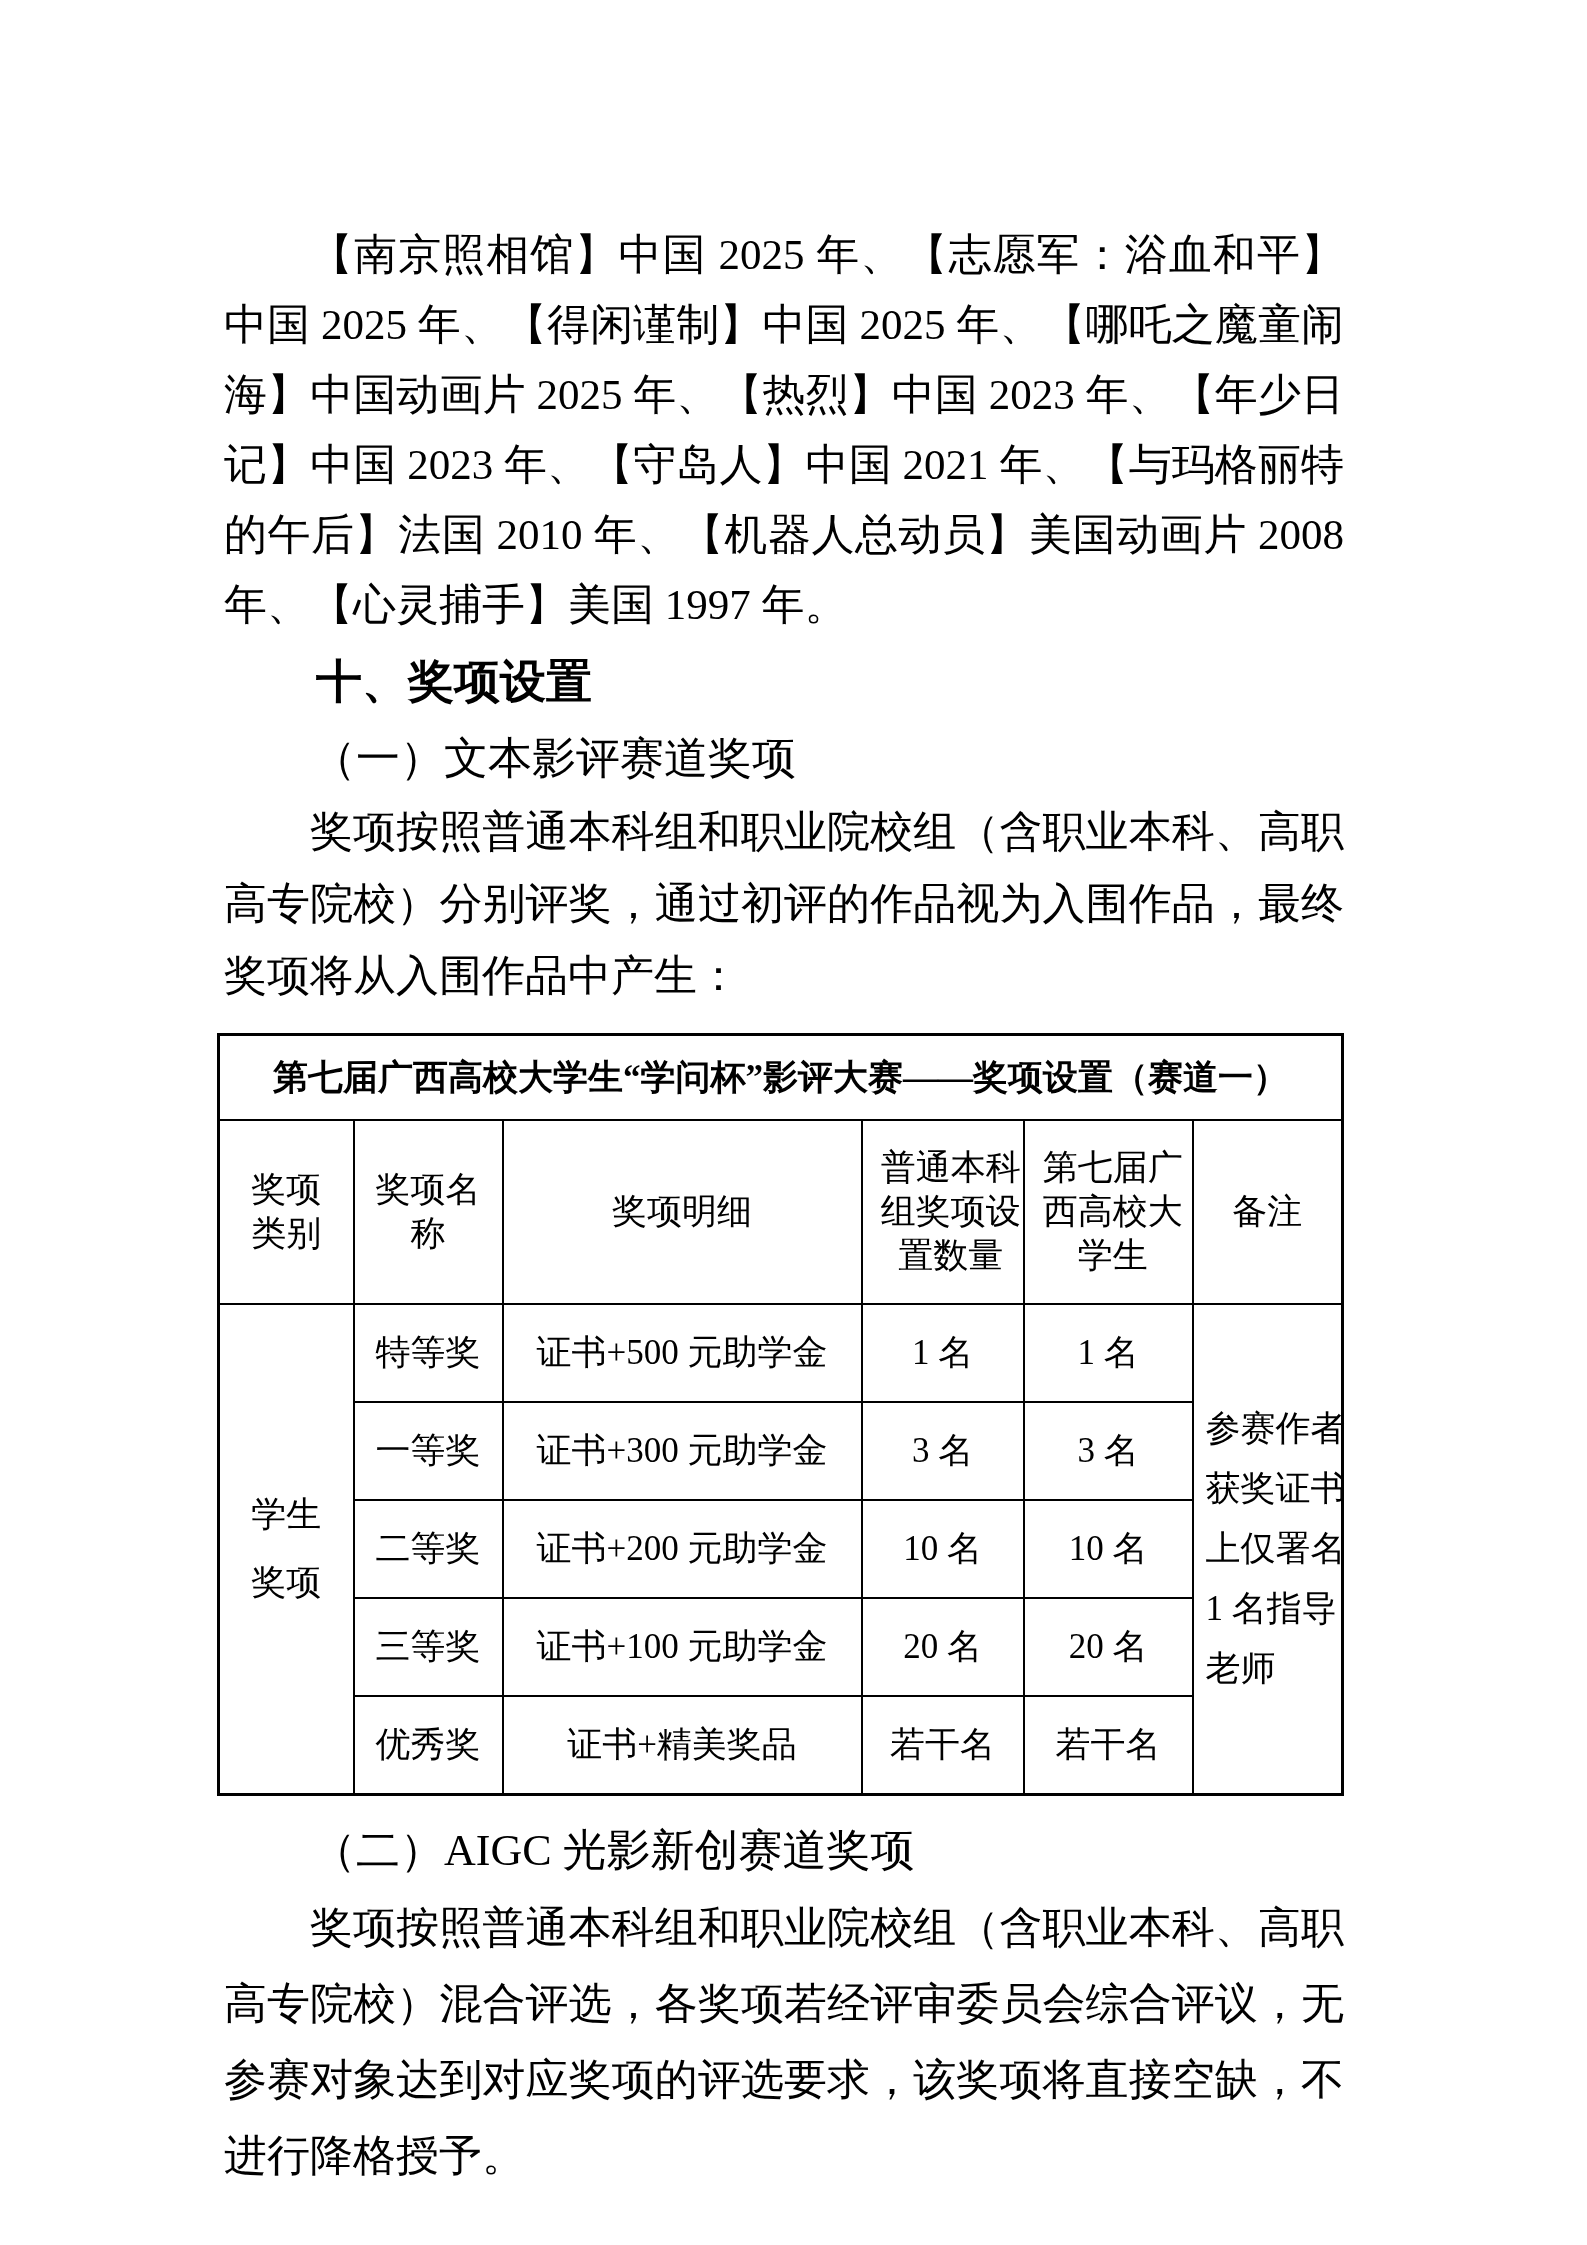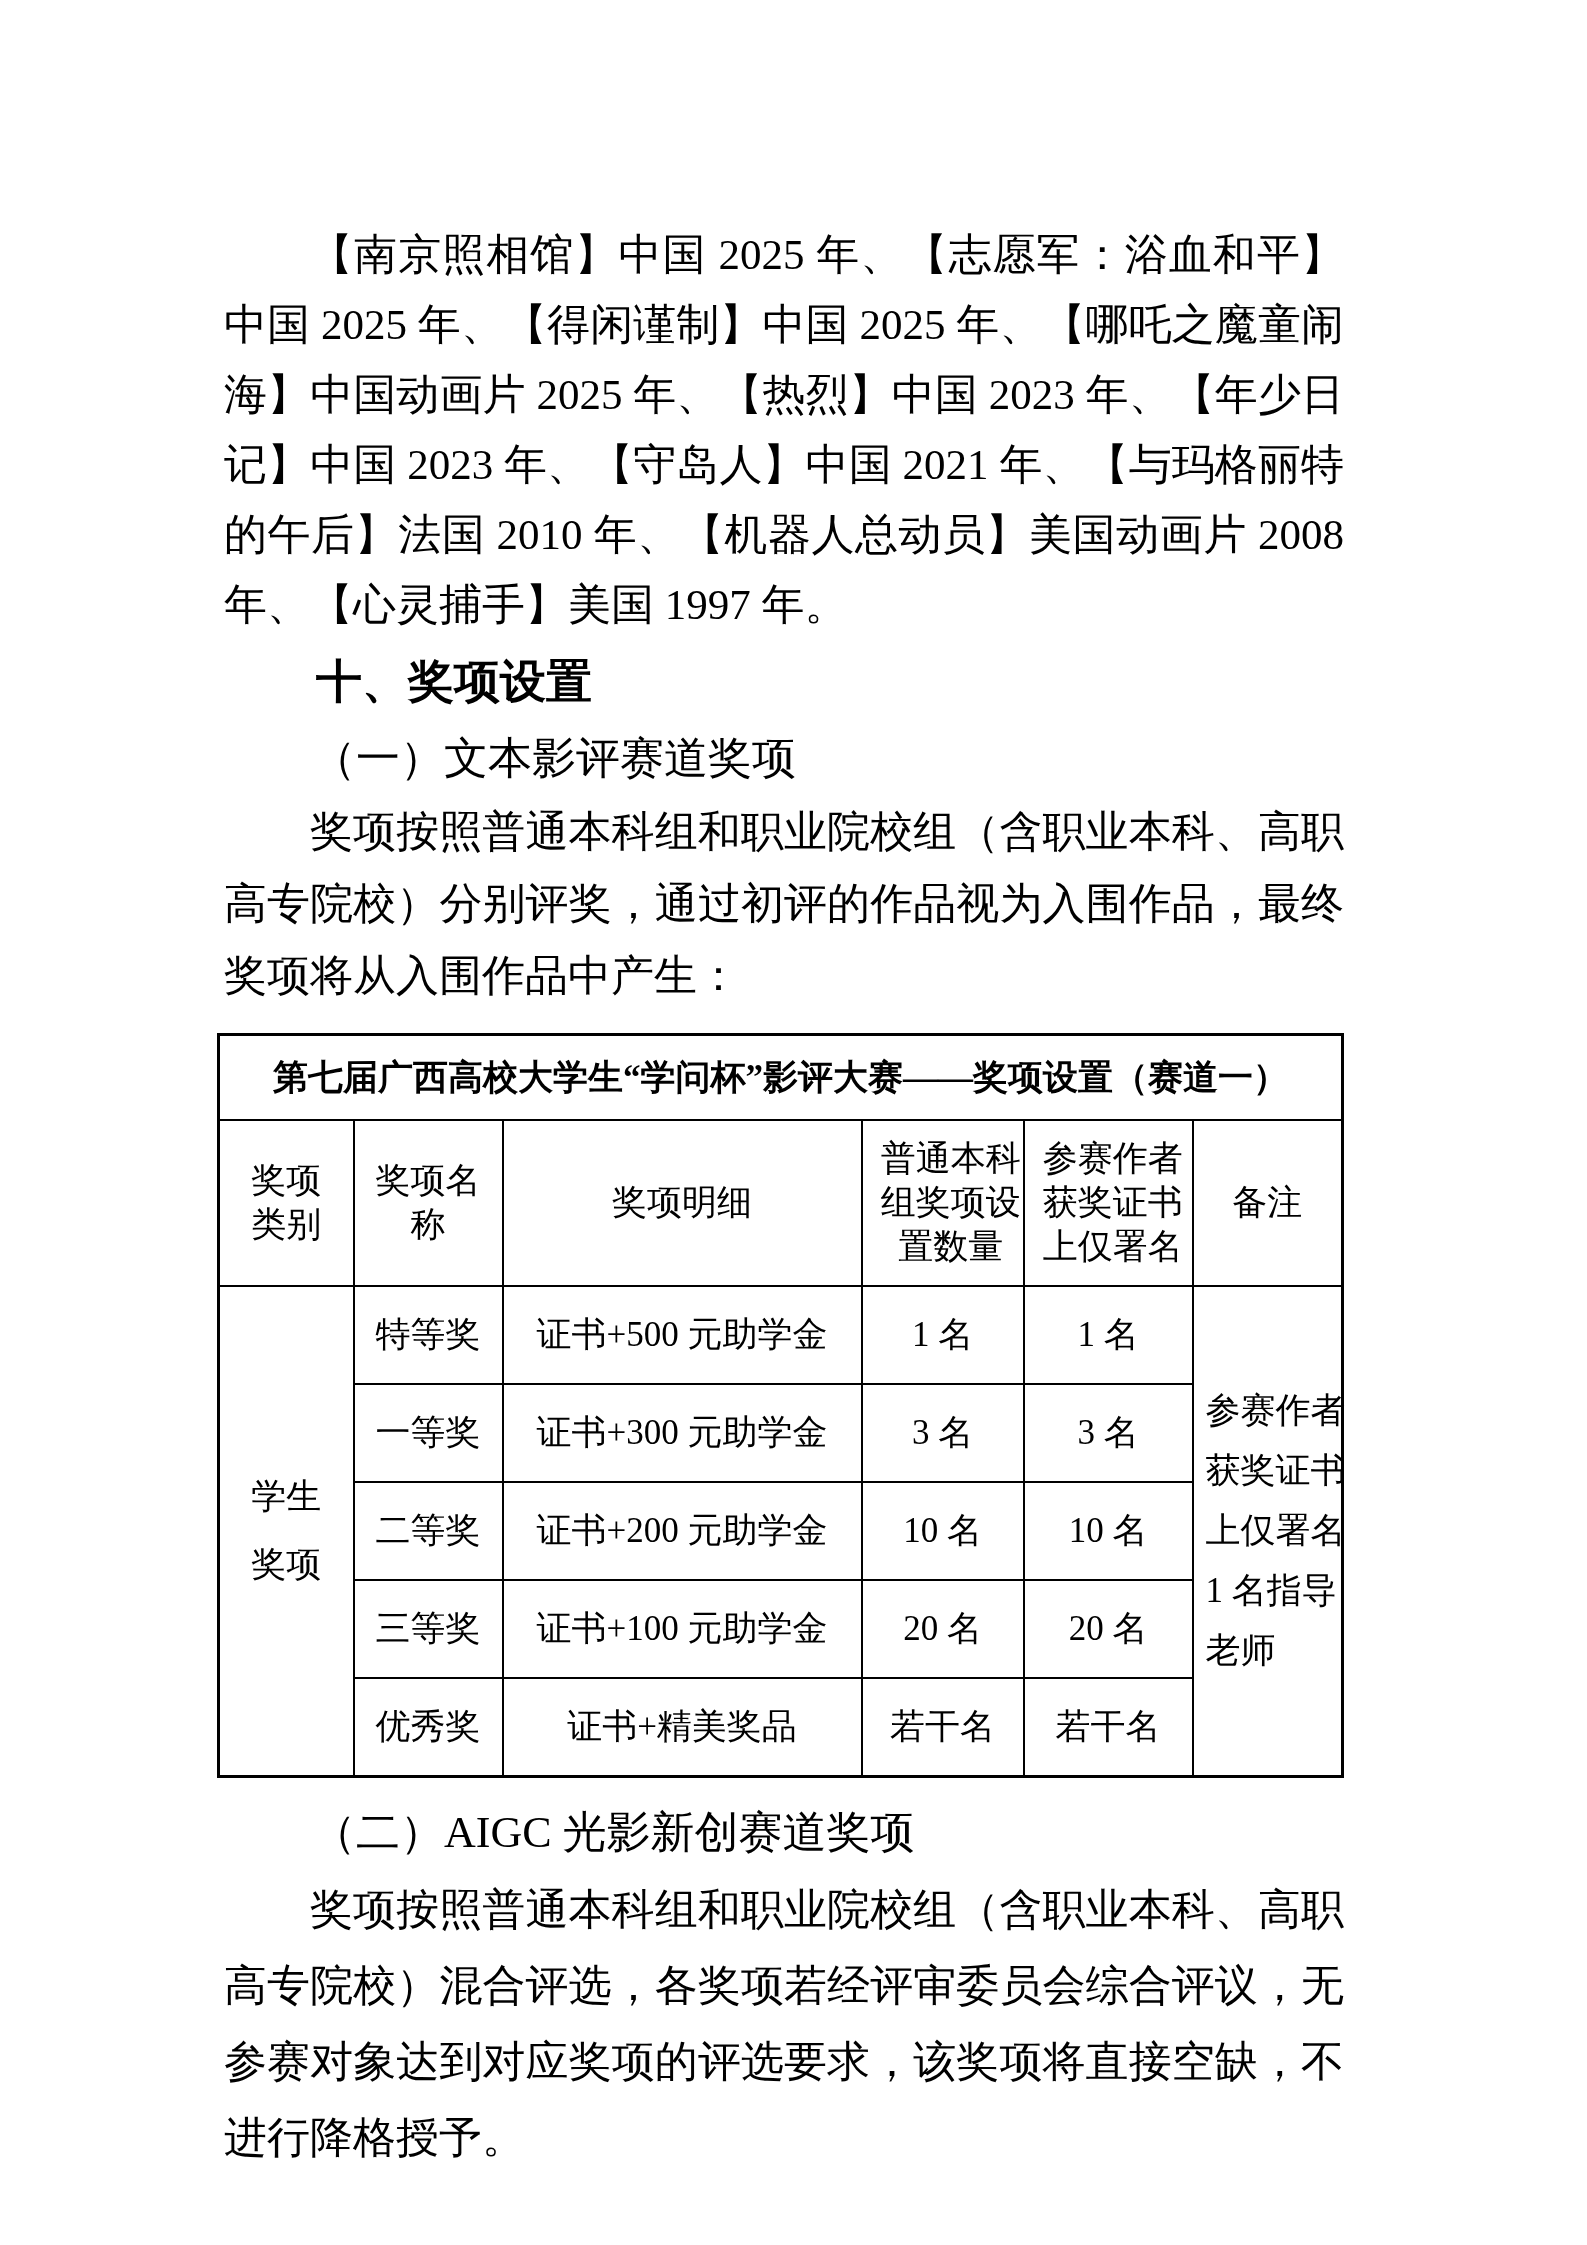--- a/index.html
+++ b/index.html
@@ -69,21 +69,21 @@
   }
   tr.hdr td{
     height:131px;
     line-height:44px;
   }
   tr.datarow td{
     height:72px;
     line-height:44px;
   }
   .wrap-2{width:2.4em;margin:0 auto;}
-  .wrap-4{width:4.35em;margin:4px auto;}
+  .wrap-4{width:4.35em;margin:13px auto;}
   .remark-wrap{width:4.35em;margin:0 auto;line-height:60px;text-align:left;}
   .cat-wrap{width:2.4em;margin:16px auto;line-height:68px;}
 </style>
 </head>
 <body>
 
 <div class="page">
   <div class="content">
 
     <p class="para p1">【南京照相馆】中国 2025 年、【志愿军：浴血和平】中国 2025 年、【得闲谨制】中国 2025 年、【哪吒之魔童闹海】中国动画片 2025 年、【热烈】中国 2023 年、【年少日记】中国 2023 年、【守岛人】中国 2021 年、【与玛格丽特的午后】法国 2010 年、【机器人总动员】美国动画片 2008 年、【心灵捕手】美国 1997 年。</p>
@@ -110,21 +110,21 @@
       <tr class="hdr">
         <td>
               <div class="wrap-2">奖项类别</div>
             </td>
         <td>奖项名称</td>
         <td>奖项明细</td>
         <td>
               <div class="wrap-4">普通本科组奖项设置数量</div>
             </td>
         <td>
-              <div class="wrap-4">参赛作者获奖证书上仅署名</div>
+              <div class="wrap-4">第七届广西高校大学生</div>
             </td>
         <td>备注</td>
       </tr>
       <tr class="datarow">
         <td rowspan="5">
               <div class="cat-wrap">学生奖项</div>
             </td>
         <td>特等奖</td>
         <td>证书+500 元助学金</td>
         <td>1 名</td>

